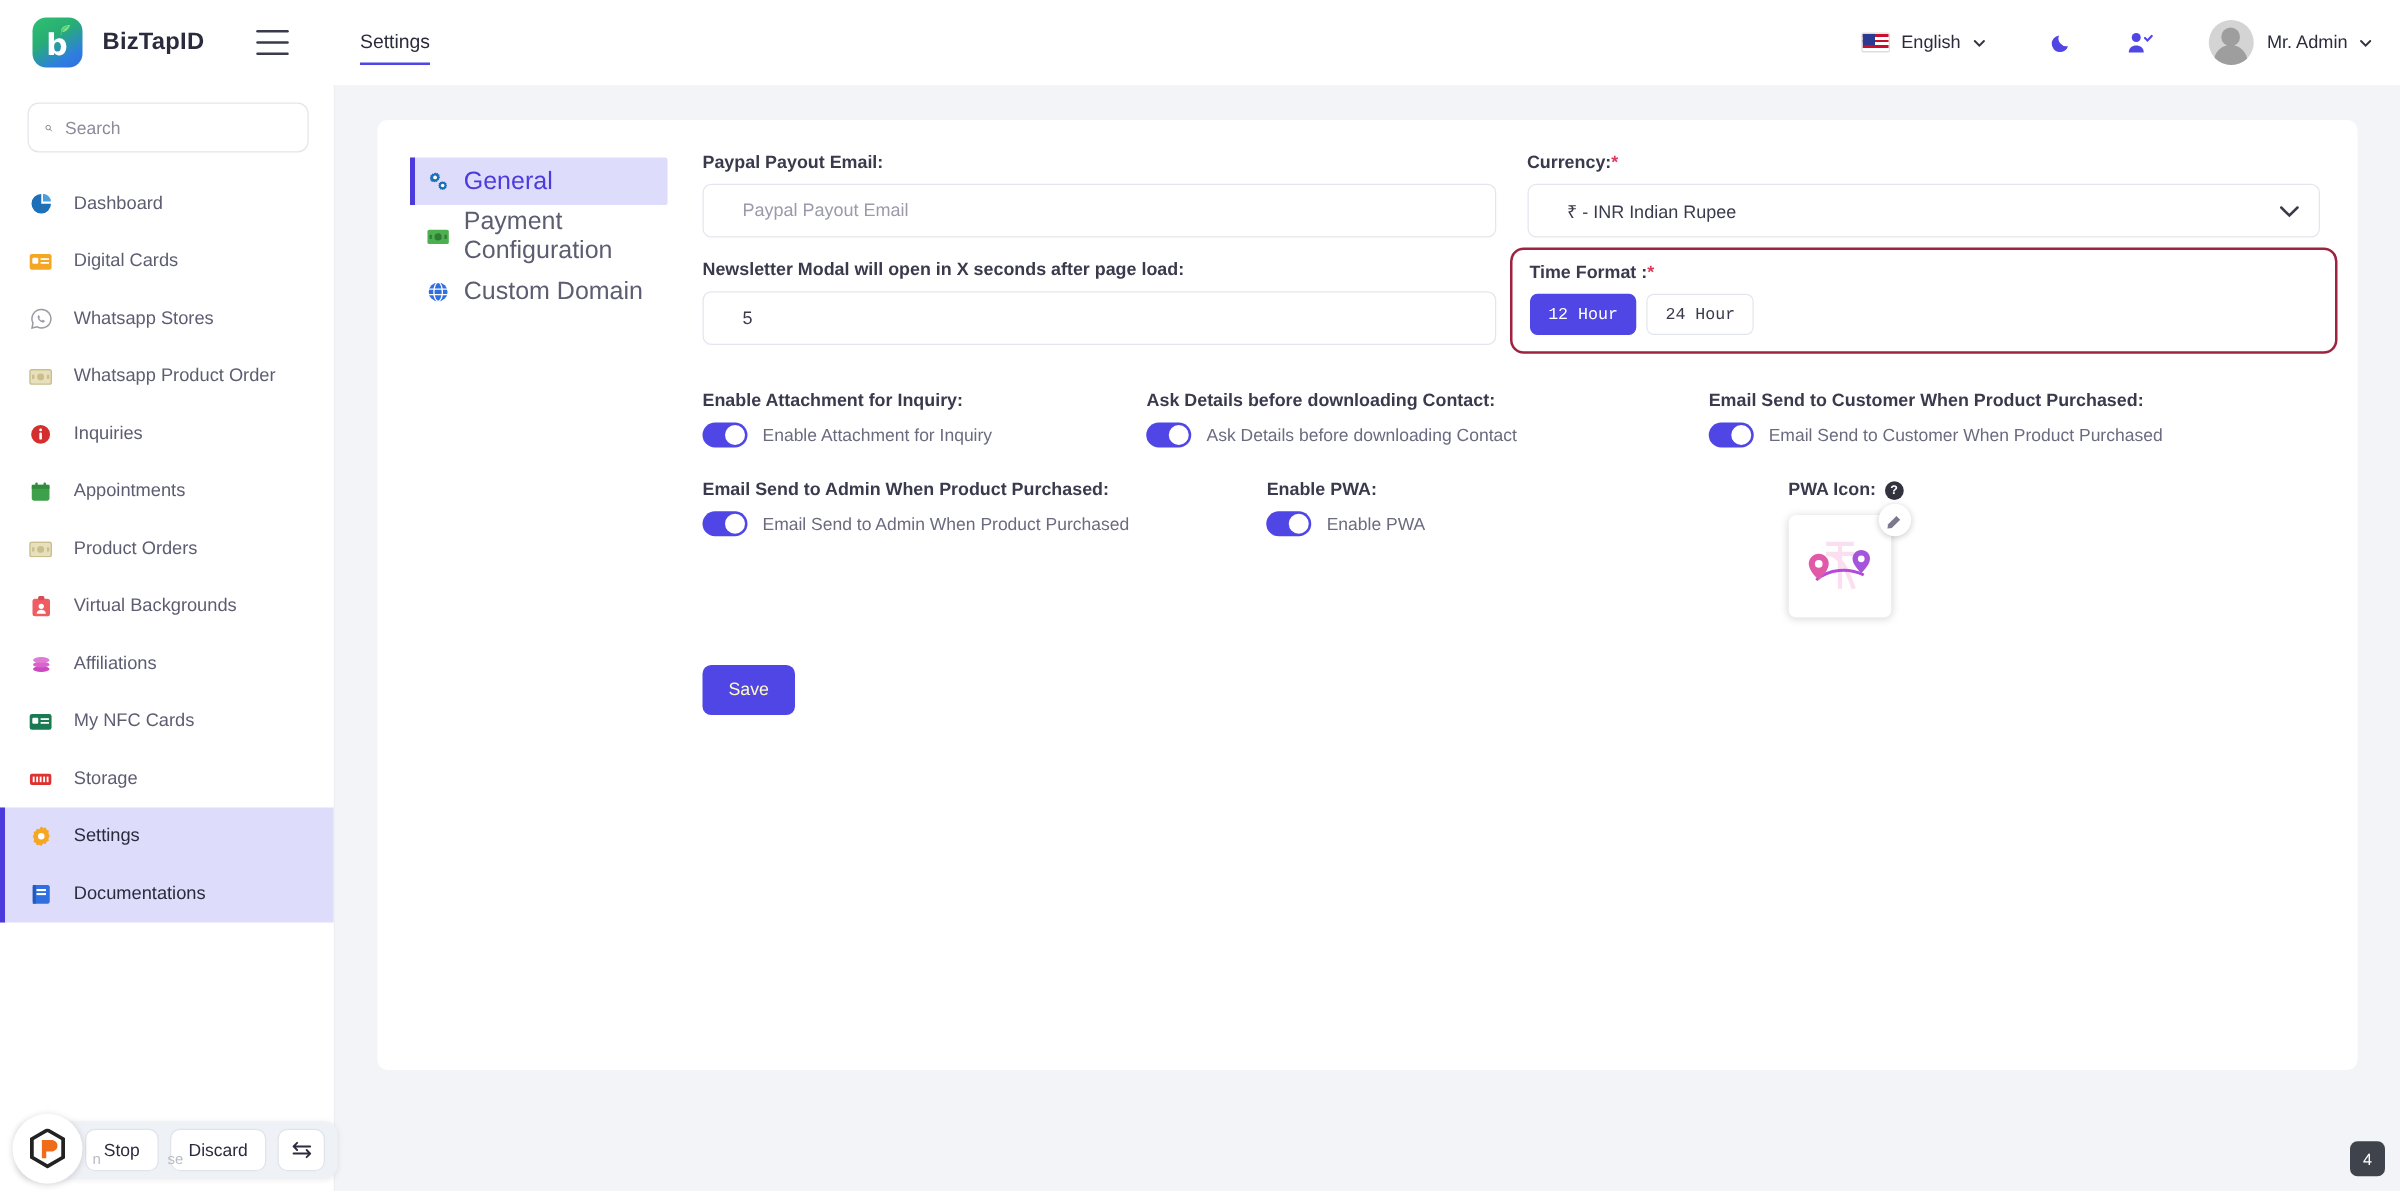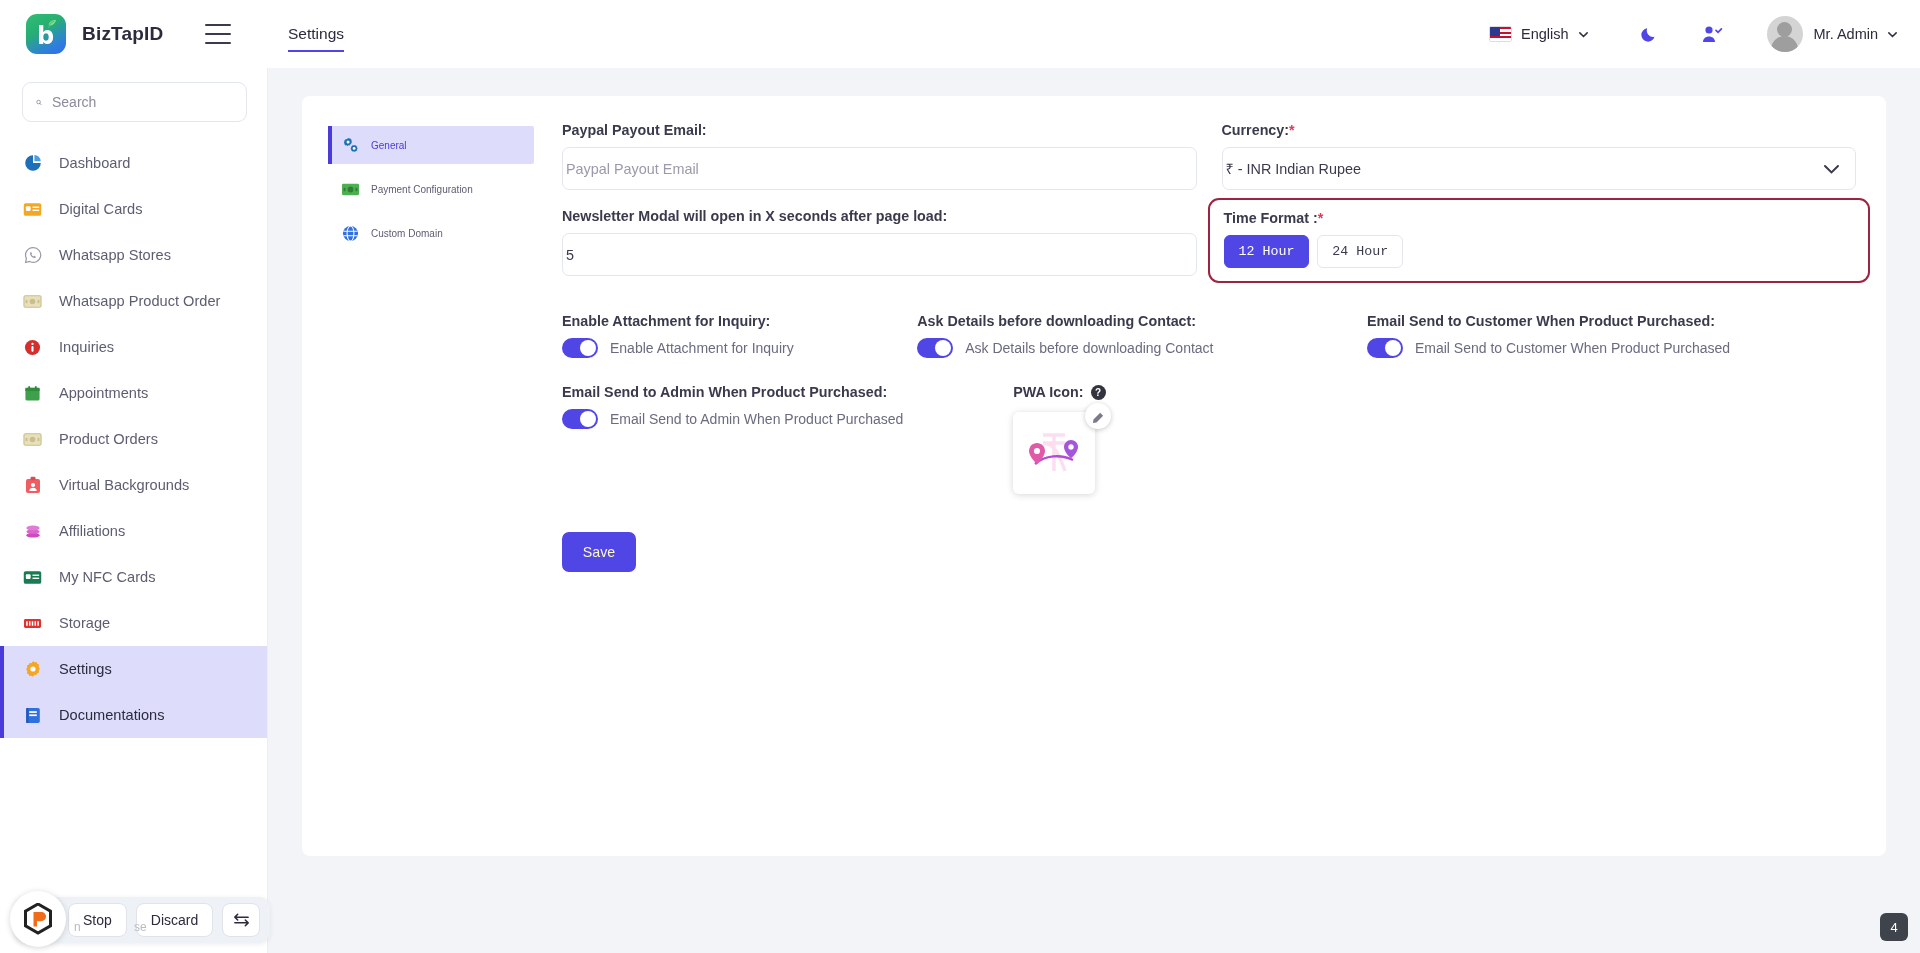--- a/index.html
+++ b/index.html
@@ -122,34 +122,34 @@
     padding: 26px 30px 30px 26px; display: flex; gap: 26px;
   }
   
   .settings-tabs { width: 206px; min-width: 206px; padding-top: 4px; }
   .stab {
     height: 38px; display: flex; align-items: center; gap: 11px;
     padding-left: 13px; cursor: pointer; position: relative; border-radius: 2px;
     margin-bottom: 6px;
   }
   .stab .ic { width: 19px; height: 19px; display:flex; align-items:center; justify-content:center; flex-shrink:0;}
-  .stab-label { font-size: 10px; color: #5d5d72; }
+  .stab-label { font-size: 20px; color: #5d5d72; }
   .stab.active { background: #dedcfb; }
   .stab.active::before { content:""; position:absolute; left:0; top:0; bottom:0; width:3.5px; background:#4b3bdd; }
   .stab.active .stab-label { color: #4b3bdd; }
 
   
   .form-area { flex: 1; min-width: 0; padding-left: 2px; }
   .grid2 { display: grid; grid-template-columns: 1fr 1fr; gap: 0 25px; }
   .field { margin-bottom: 18px; }
   .flabel { font-size: 14.3px; color: #3a3a4d; font-weight: 600; margin-bottom: 9px; display:block; }
   .req { color: #e0395b; font-weight: 700; }
   .inp {
     width: 100%; height: 43px; border: 1px solid #e3e6ec; border-radius: 7px;
-    padding: 0 3px; font-size: 14.4px; color: #3a3a4d; outline: none;
+    padding: 0 31px; font-size: 14.4px; color: #3a3a4d; outline: none;
     font-family: "Liberation Sans", sans-serif; background:#fff;
   }
   .inp::placeholder { color: #9a9aab; }
   .select-wrap { position: relative; }
   .select-wrap .sel-chev {
     position: absolute; right: 16px; top: 50%; transform: translateY(-50%); pointer-events:none;
   }
 
   
   .highlight-box {
@@ -569,20 +569,29 @@
           <div class="toggles-grid2">
             <div>
               <label class="flabel">Email Send to Admin When Product Purchased:</label>
               <div class="toggle-row">
                 <div class="switch">
                     <span class="knob"></span>
                   </div>
                 <span class="toggle-text">Email Send to Admin When Product Purchased</span>
               </div>
             </div>
+            <div>
+              <label class="flabel">Enable PWA:</label>
+              <div class="toggle-row">
+                <div class="switch">
+                    <span class="knob"></span>
+                  </div>
+                <span class="toggle-text">Enable PWA</span>
+              </div>
+            </div>
             <div class="pwa-block">
               <div class="pwa-head">
                 <span class="flabel" style="margin-bottom:0">PWA Icon:</span>
                 <span class="qmark">?</span>
               </div>
               <div class="pwa-thumb">
                 <svg width="66" height="54" viewBox="0 0 66 54">
                   <g opacity="0.22" fill="none" stroke="#f06fc0" stroke-width="3.4">
                     <path d="M22 9h22M22 17h22M33 9v36"></path>
                     <path d="M22 17c12 0 17 14 22 28"></path>

